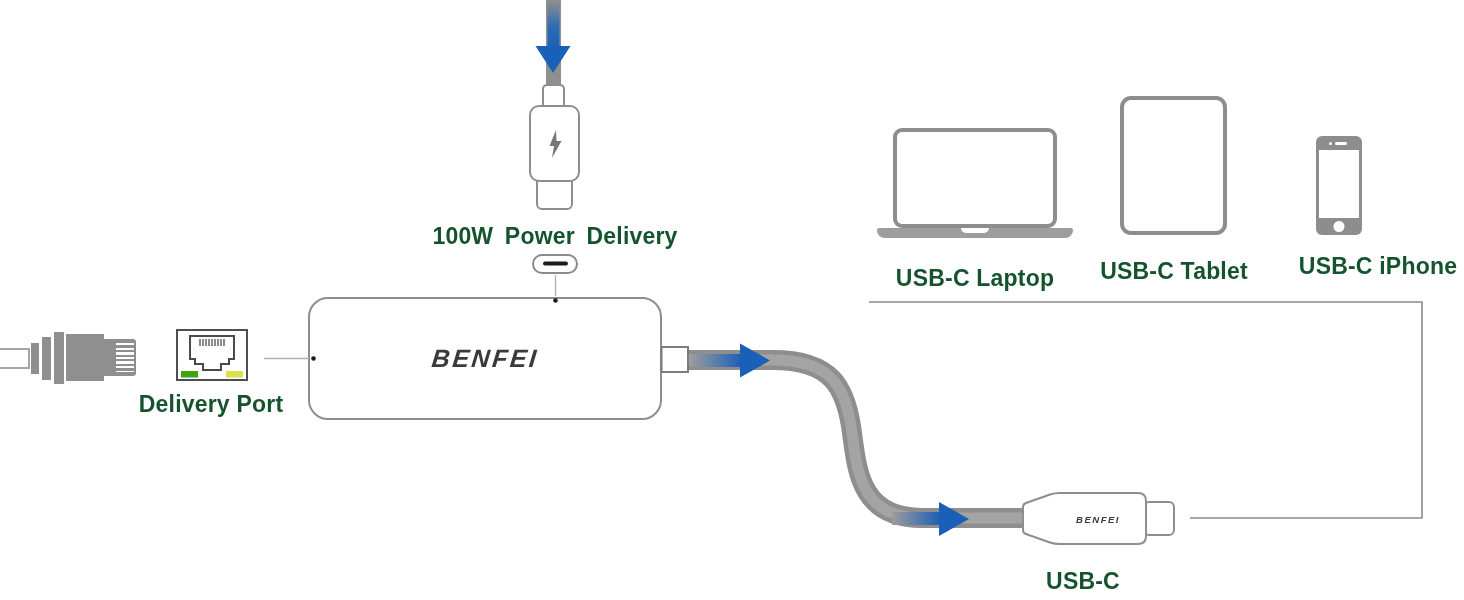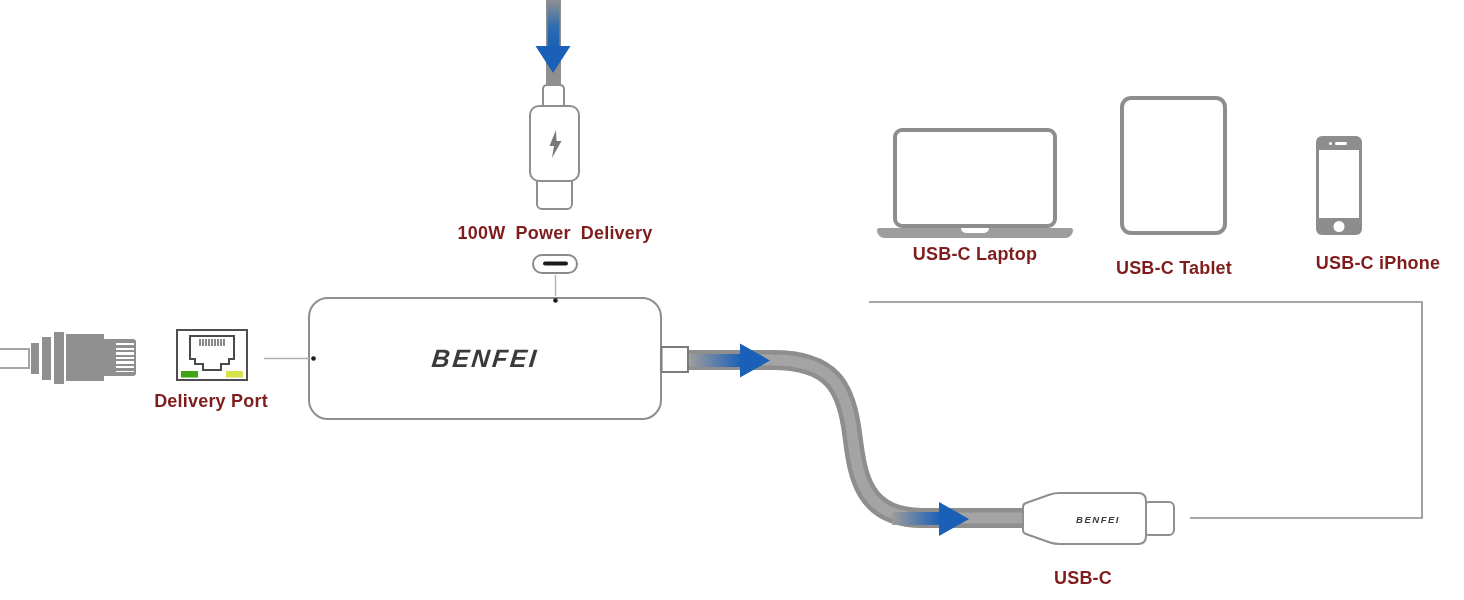--- a/index.html
+++ b/index.html
@@ -4,21 +4,21 @@
 <style>
   html,body{margin:0;padding:0;background:#ffffff;}
   .stage{
     position:relative;width:1464px;height:600px;background:#ffffff;overflow:hidden;
     font-family:"Liberation Sans", sans-serif;color:#151515;
   }
   .abs{position:absolute;}
   
   .lbl{
     position:absolute;transform:translateX(-50%);
-    font-size:18px;font-weight:bold;color:#7f1d1d;white-space:nowrap;letter-spacing:.2px;
+    font-size:23px;font-weight:bold;color:#14532d;white-space:nowrap;letter-spacing:.2px;
   }
   .lbl-power{word-spacing:5px;}
   
   .hub{
     left:308px;top:297px;width:354px;height:123px;background:#fff;
     border:2px solid #8e8e8e;border-radius:20px;box-sizing:border-box;
     display:flex;align-items:center;justify-content:center;
   }
   .hub-logo{
     font-style:italic;font-weight:bold;font-size:25px;letter-spacing:2.5px;
@@ -107,21 +107,21 @@
   <div class="abs tablet"></div>
   <div class="abs phone">
     <div class="phone-cam"></div>
     <div class="phone-speaker"></div>
     <div class="phone-screen"></div>
     <div class="phone-home"></div>
   </div>
 
   <div class="lbl lbl-power" style="left:555px;top:223px;">100W Power Delivery</div>
   <div class="lbl" style="left:211px;top:391px;">Delivery Port</div>
-  <div class="lbl" style="left:975px;top:244px;">USB-C Laptop</div>
+  <div class="lbl" style="left:975px;top:265px;">USB-C Laptop</div>
   <div class="lbl" style="left:1174px;top:258px;">USB-C Tablet</div>
   <div class="lbl" style="left:1378px;top:253px;">USB-C iPhone</div>
   <div class="lbl" style="left:1083px;top:568px;text-align:center;">USB-C</div>
 
   <svg class="artlayer" viewBox="0 0 1464 600">
     <defs>
       <linearGradient id="gTop" x1="0" y1="0" x2="0" y2="1">
         <stop offset="0" stop-color="#8f8f8f"></stop>
           <stop offset="0.55" stop-color="#2e6cb0"></stop>
           <stop offset="1" stop-color="#1a5fb8"></stop>

